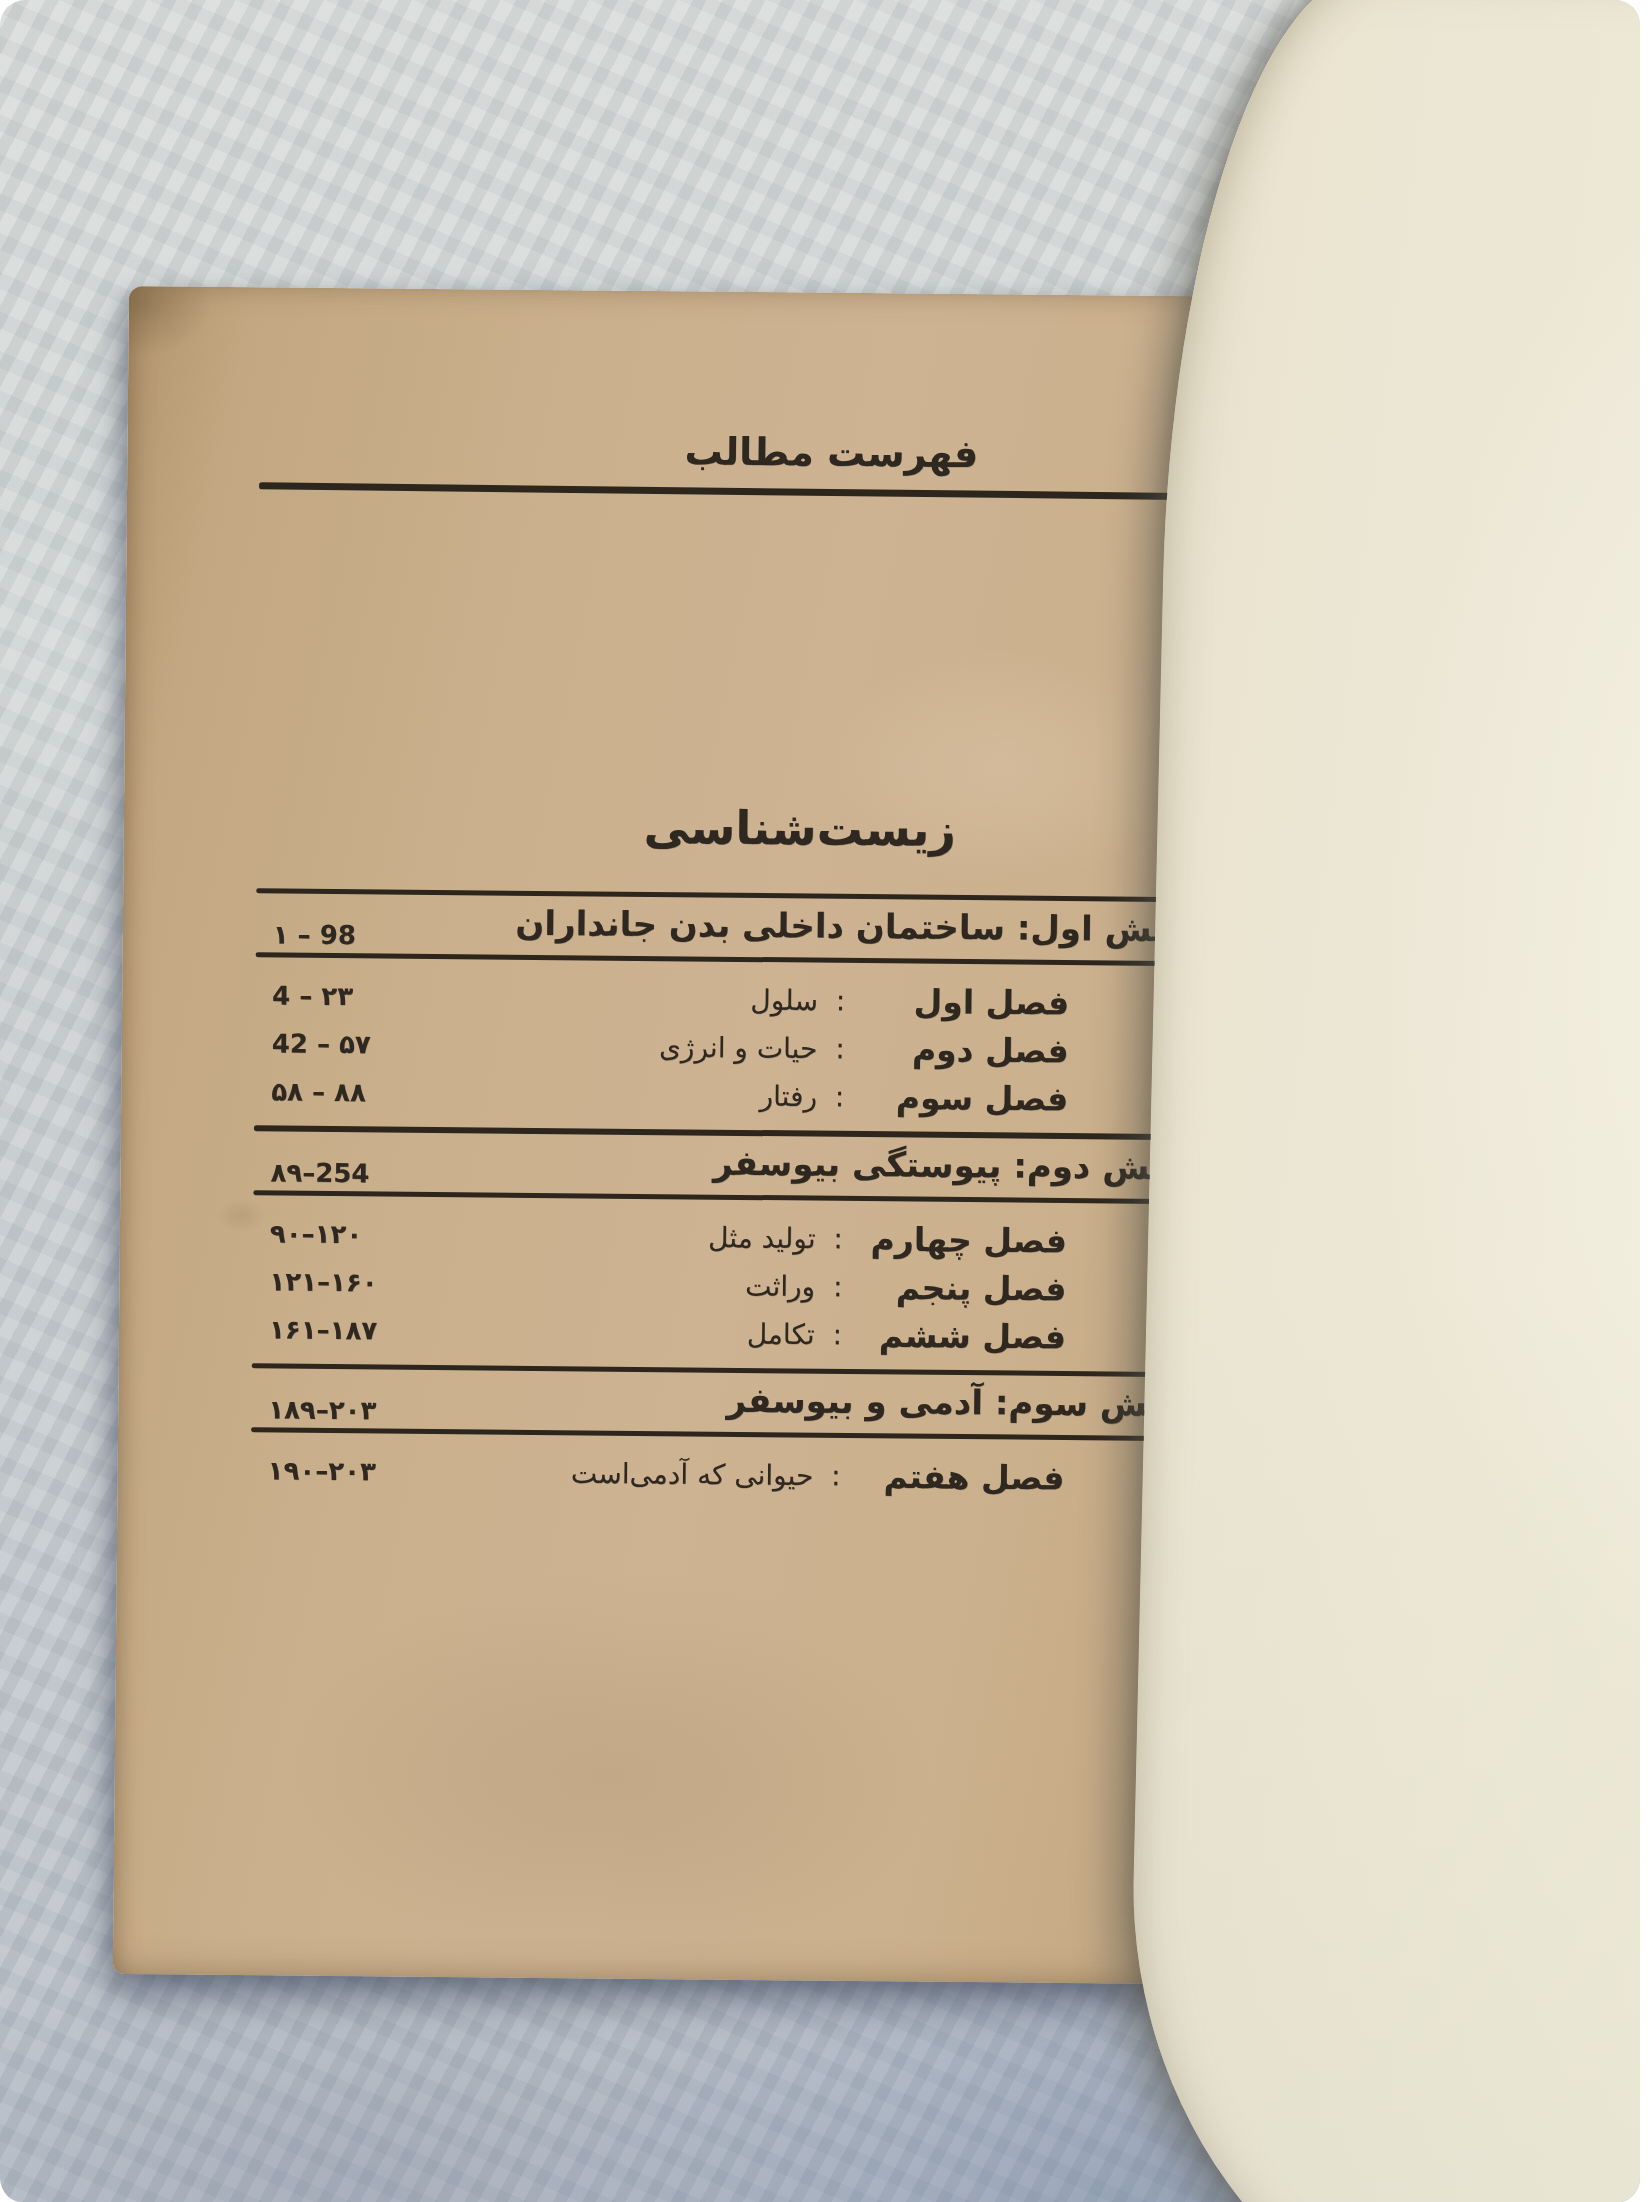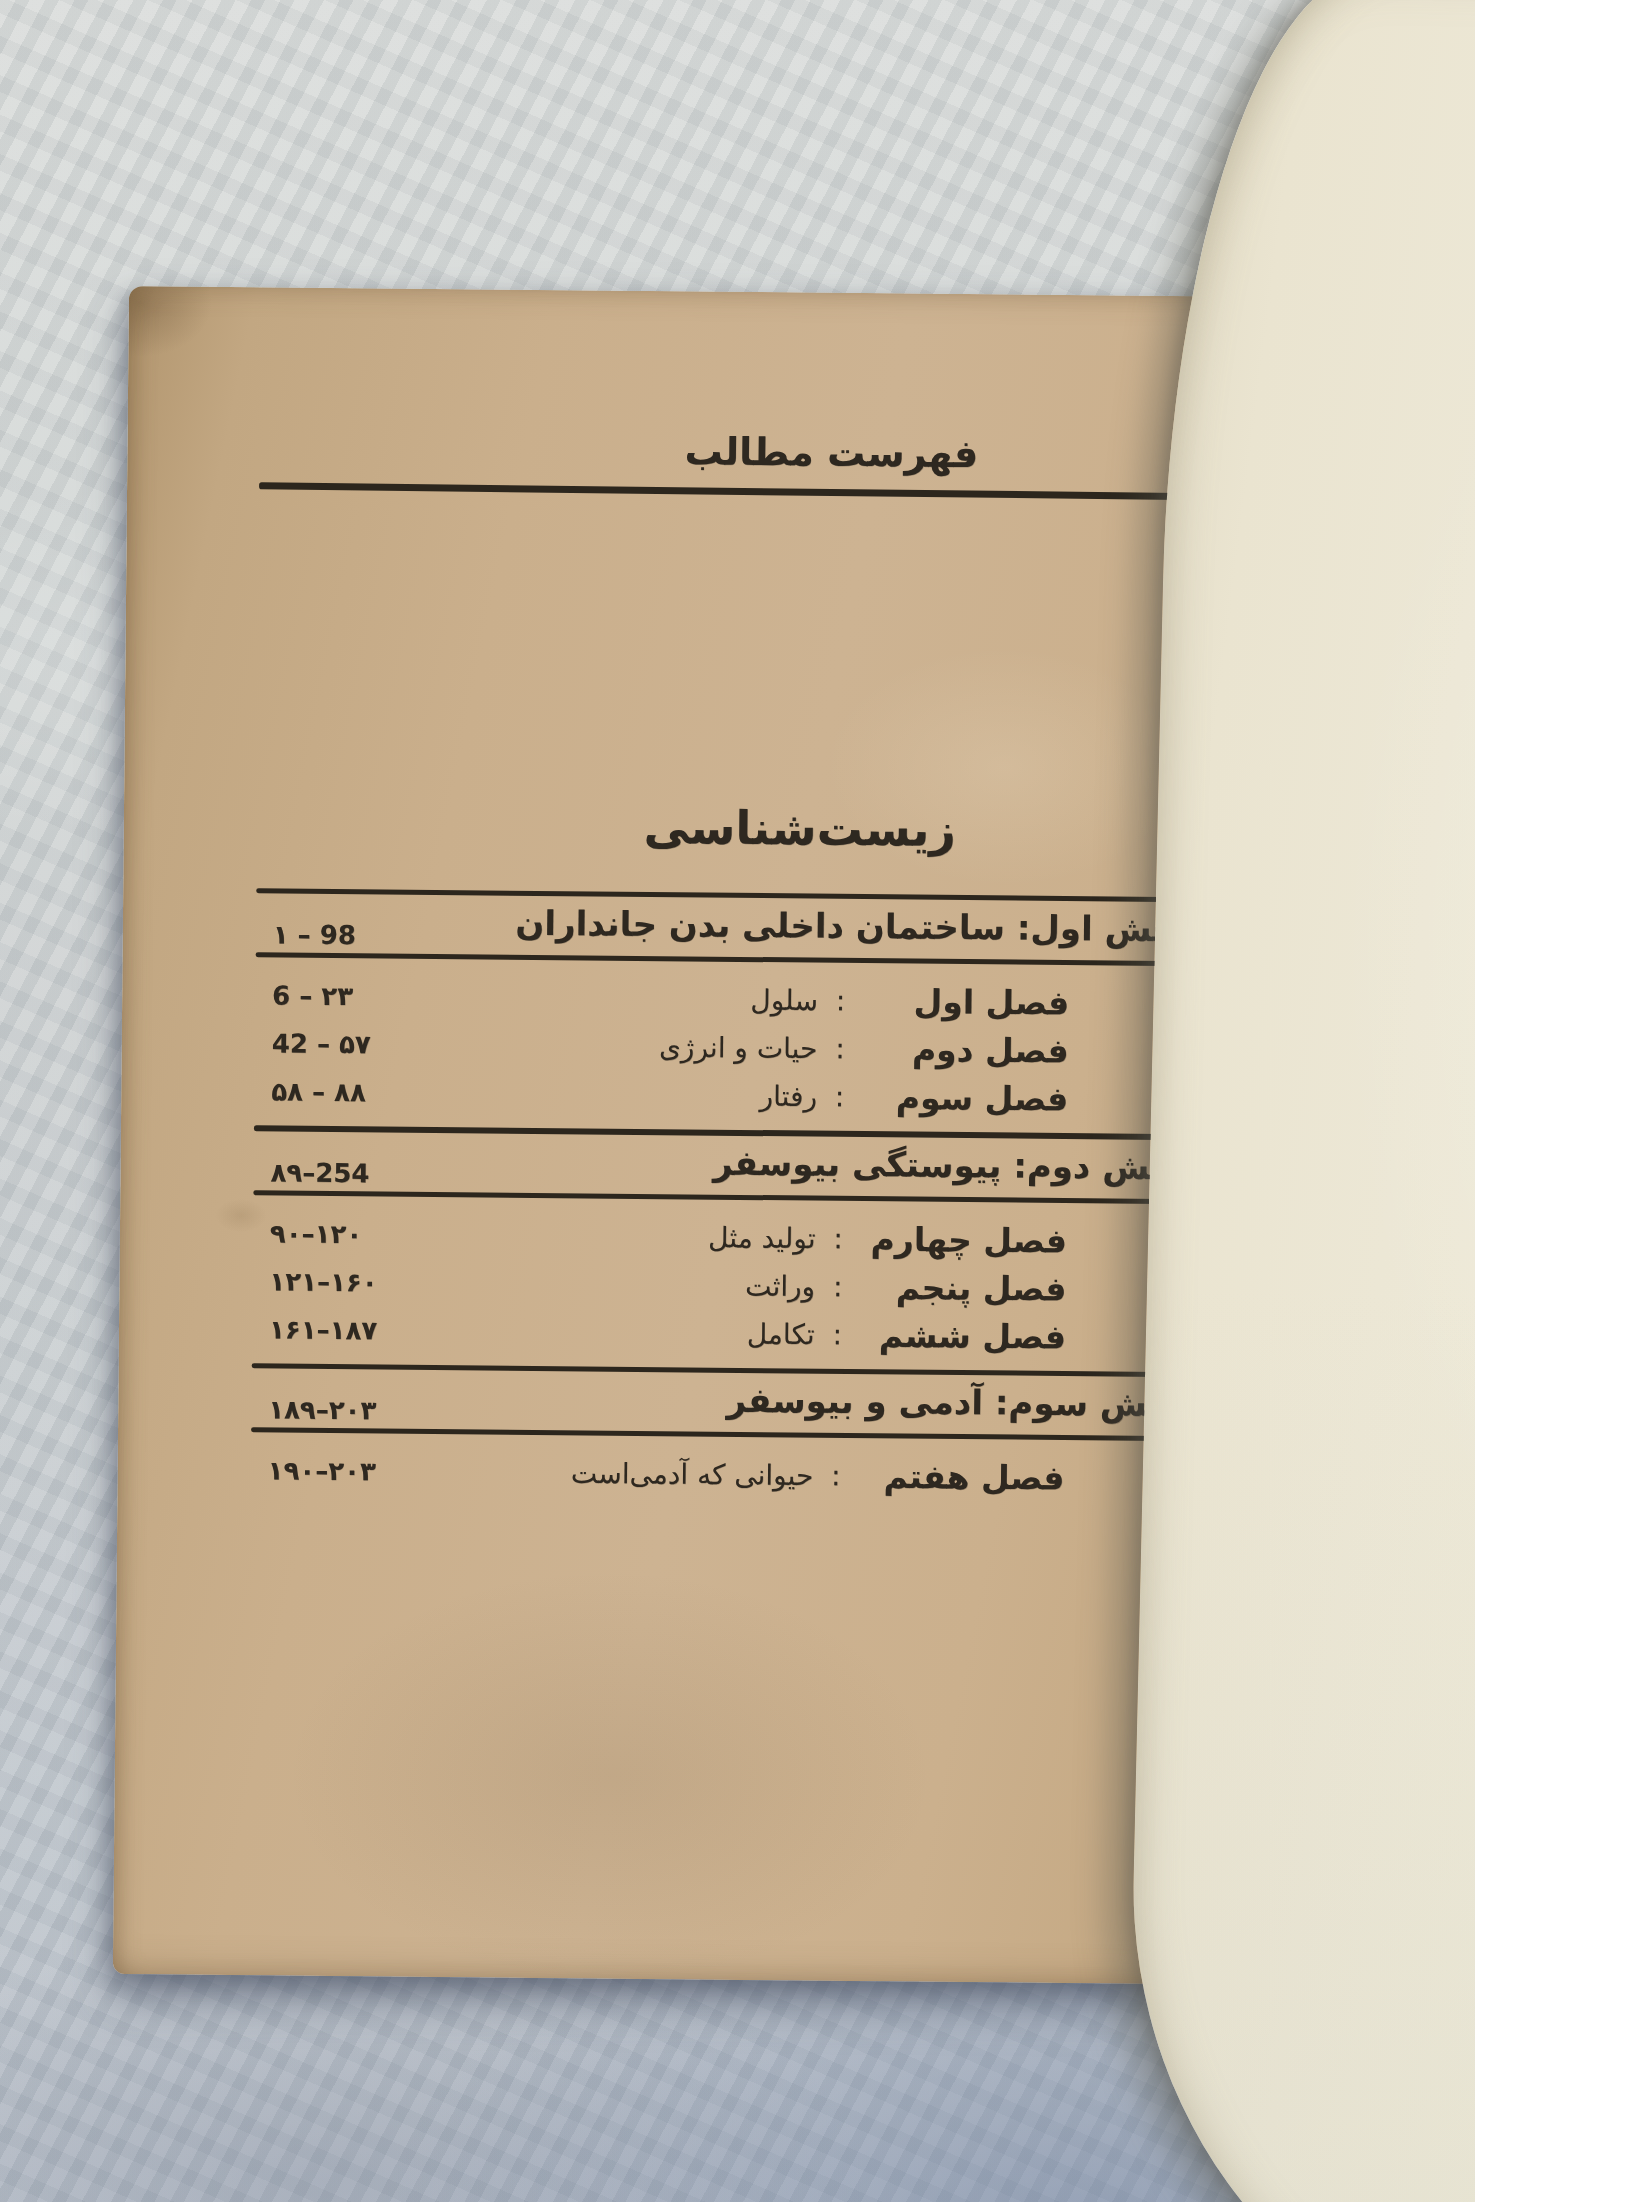--- a/index.html
+++ b/index.html
@@ -1,28 +1,29 @@
 <!DOCTYPE html>
 <html lang="fa" style="font-size:13.8px"><head>
 <meta charset="utf-8">
 <style>
   html,body{margin:0;padding:0;}
   body{
     width:1652px;height:2203px;overflow:hidden;
     font-family:"DejaVu Sans",sans-serif;
   }
   .canvas{
-    position:relative;width:1475px;height:2203px;overflow:hidden;
+    position:relative;width:1640px;height:2203px;overflow:hidden;
     background:
       radial-gradient(1075px 619px at 74% 102%, rgba(108,126,158,.52), rgba(108,126,158,0) 66%),
       radial-gradient(774px 361px at 22% 99%, rgba(118,128,148,.30), rgba(118,128,148,0) 70%),
       radial-gradient(602px 258px at 10% 30%, rgba(255,255,255,.14), rgba(255,255,255,0) 70%),
       repeating-linear-gradient(118deg, rgba(255,255,255,.10) 0 13.8px, rgba(138,148,154,.12) 13.8px 26px),
       repeating-linear-gradient(24deg, rgba(255,255,255,.05) 0 20.6px, rgba(118,128,140,.07) 20.6px 36px),
       linear-gradient(180deg,#d8dbd9 0%,#d0d4d3 32%,#c7cccf 62%,#b4bcc6 100%);
+    border-radius: 25px;
   }
   
   .page-left{
     position:absolute;left:129px;top:286px;width:1100px;height:1688px;
     transform:rotate(.55deg);transform-origin:top left;
     border-radius:13.8px 8.6px 10.3px 12px;
     background:
       radial-gradient(103px 77px at 1% 1%, rgba(104,80,52,.38), rgba(104,80,52,0) 70%),
       radial-gradient(258px 172px at 80% 28%, rgba(255,246,226,.14), rgba(255,246,226,0) 70%),
       radial-gradient(34px 22.4px at 11% 55%, rgba(120,95,60,.16), rgba(120,95,60,0) 75%),
@@ -103,21 +104,21 @@
         <div class="rule group-rule"></div>
         <div class="section-row">
           <div class="section-text ink">بخش اول: ساختمان داخلی بدن جانداران</div>
           <div class="section-pages ink">۱ – 98</div>
         </div>
         <div class="rule group-rule"></div>
         <div class="chapters">
           <div class="chapter-row">
             <div class="chapter-label ink">فصل اول</div>
             <div class="chapter-desc ink">:&nbsp;&nbsp;سلول</div>
-            <div class="chapter-pages ink">6 – ۲۳</div>
+            <div class="chapter-pages ink">4 – ۲۳</div>
           </div>
           <div class="chapter-row">
             <div class="chapter-label ink">فصل دوم</div>
             <div class="chapter-desc ink">:&nbsp;&nbsp;حیات و انرژی</div>
             <div class="chapter-pages ink">42 – ۵۷</div>
           </div>
           <div class="chapter-row">
             <div class="chapter-label ink">فصل سوم</div>
             <div class="chapter-desc ink">:&nbsp;&nbsp;رفتار</div>
             <div class="chapter-pages ink">۵۸ – ۸۸</div>

